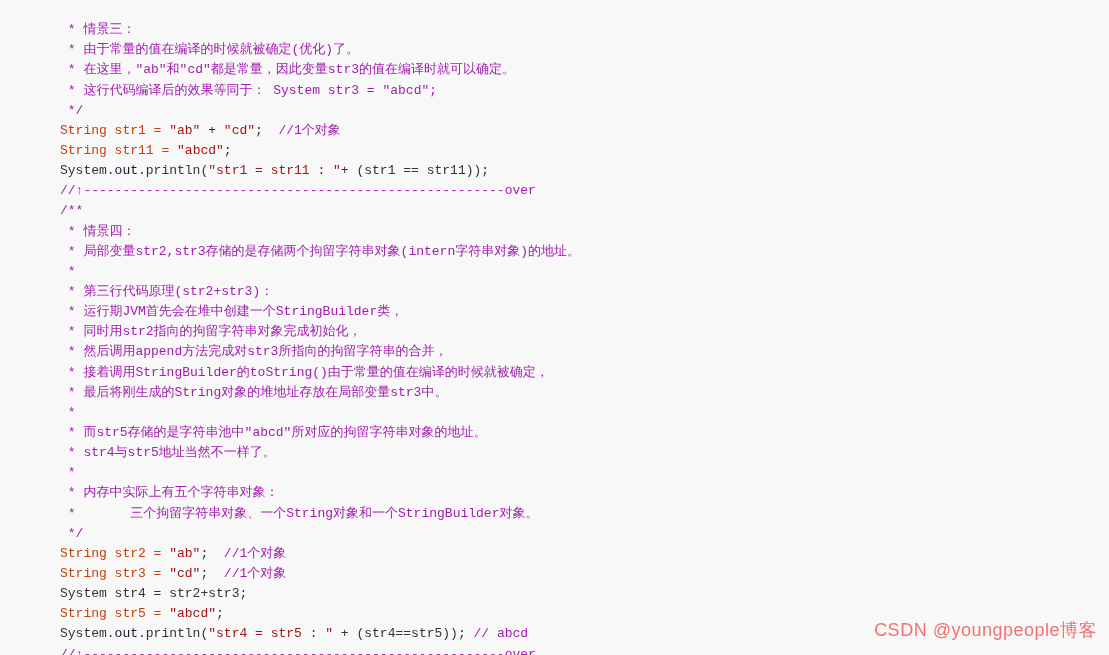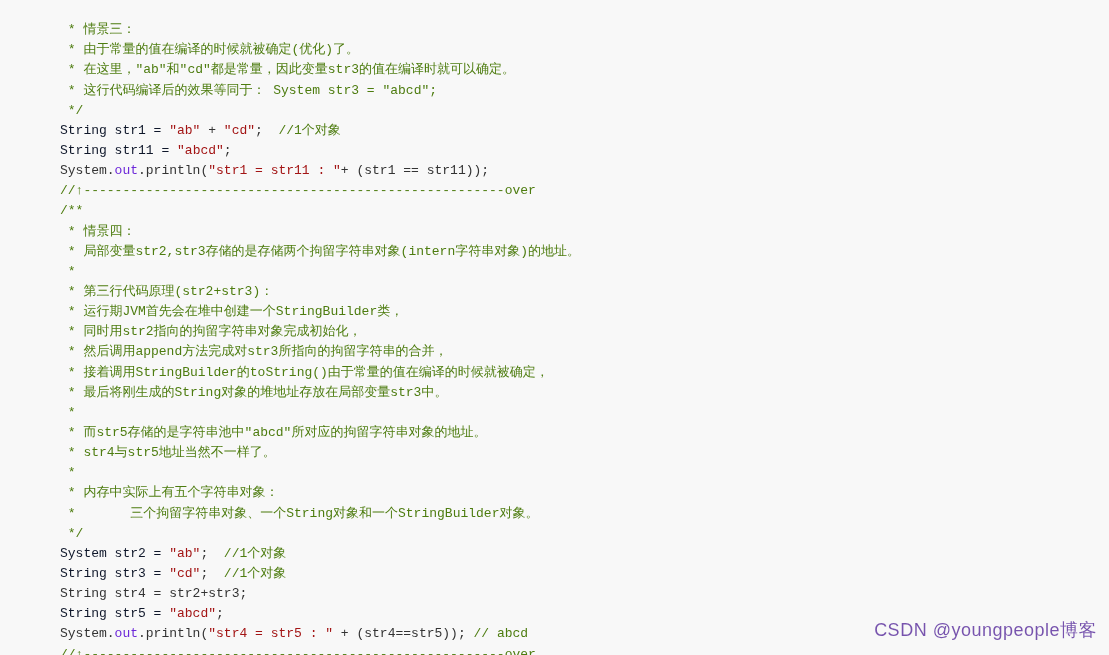--- a/index.html
+++ b/index.html
@@ -12,31 +12,31 @@
     color: #333;
     width: 1109px;
     height: 655px;
     overflow: hidden;
     position: relative;
   }
   .code-block {
     padding: 0 0 0 60px;
     white-space: pre;
   }
-  .c-comment { color: #4d7c0f; }
-  .c-type    { color: #0f172a; text-align: right; }
+  .c-comment { color: #a21caf; }
+  .c-type    { color: #c2410c; text-align: right; }
   .c-str     { color: #a31515; }
-  .c-field   { color: #6d28d9; }
+  .c-field   { color: #0f172a; }
   .watermark {
     position: absolute;
     right: 12px;
     bottom: 10px;
     font-family: Arial, sans-serif;
     font-size: 18px;
-    color: #4c1d95;
+    color: #ef4444;
     opacity: 0.75;
     pointer-events: none;
     letter-spacing: 0.5px;
   }
 </style>
 </head>
 <body>
 
 <div class="code-block">
 <span class="c-comment"> * 情景三：</span>
@@ -58,22 +58,22 @@
 <span class="c-comment"> * 然后调用append方法完成对str3所指向的拘留字符串的合并，</span>
 <span class="c-comment"> * 接着调用StringBuilder的toString()由于常量的值在编译的时候就被确定，</span>
 <span class="c-comment"> * 最后将刚生成的String对象的堆地址存放在局部变量str3中。</span>
 <span class="c-comment"> *</span>
 <span class="c-comment"> * 而str5存储的是字符串池中"abcd"所对应的拘留字符串对象的地址。</span>
 <span class="c-comment"> * str4与str5地址当然不一样了。</span>
 <span class="c-comment"> *</span>
 <span class="c-comment"> * 内存中实际上有五个字符串对象：</span>
 <span class="c-comment"> *       三个拘留字符串对象、一个String对象和一个StringBuilder对象。</span>
 <span class="c-comment"> */</span>
-<span><span class="c-type">System str2 = </span><span class="c-str">"ab"</span><span>;  </span><span class="c-comment">//1个对象</span></span>
+<span><span class="c-type">String str2 = </span><span class="c-str">"ab"</span><span>;  </span><span class="c-comment">//1个对象</span></span>
 <span><span class="c-type">String str3 = </span><span class="c-str">"cd"</span><span>;  </span><span class="c-comment">//1个对象</span></span>
-<span><span>String str4 = str2+str3;</span></span>
+<span><span>System str4 = str2+str3;</span></span>
 <span><span class="c-type">String str5 = </span><span class="c-str">"abcd"</span><span>;</span></span>
 <span><span>System.</span><span class="c-field">out</span><span>.println(</span><span class="c-str">"str4 = str5 : "</span><span> + (str4==str5)); </span><span class="c-comment">// abcd</span></span>
 <span class="c-comment">//↑------------------------------------------------------over</span>
 
 </div>
 
 <div class="watermark">CSDN @youngpeople博客</div>
 
 </body></html>

